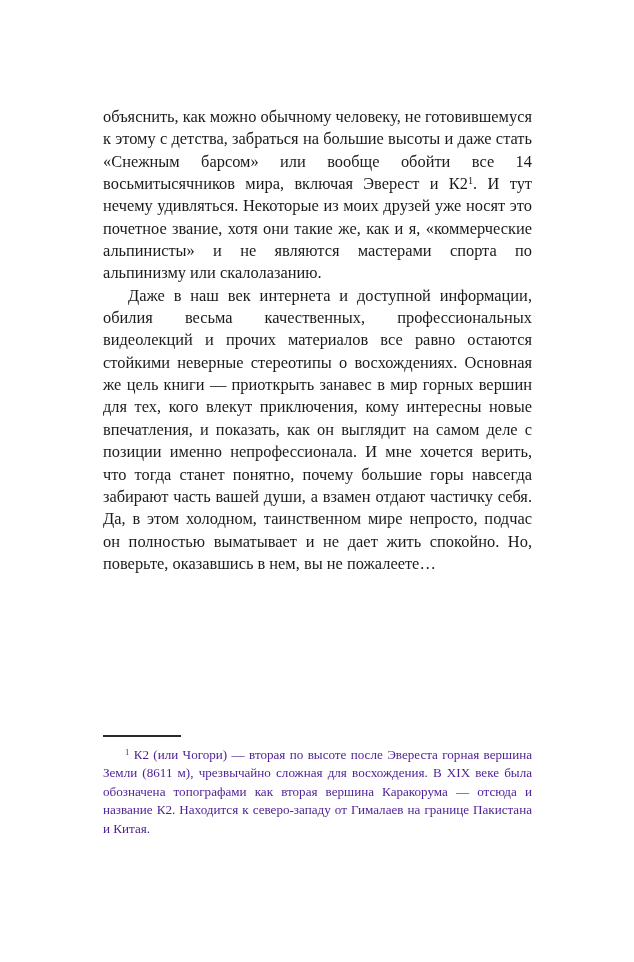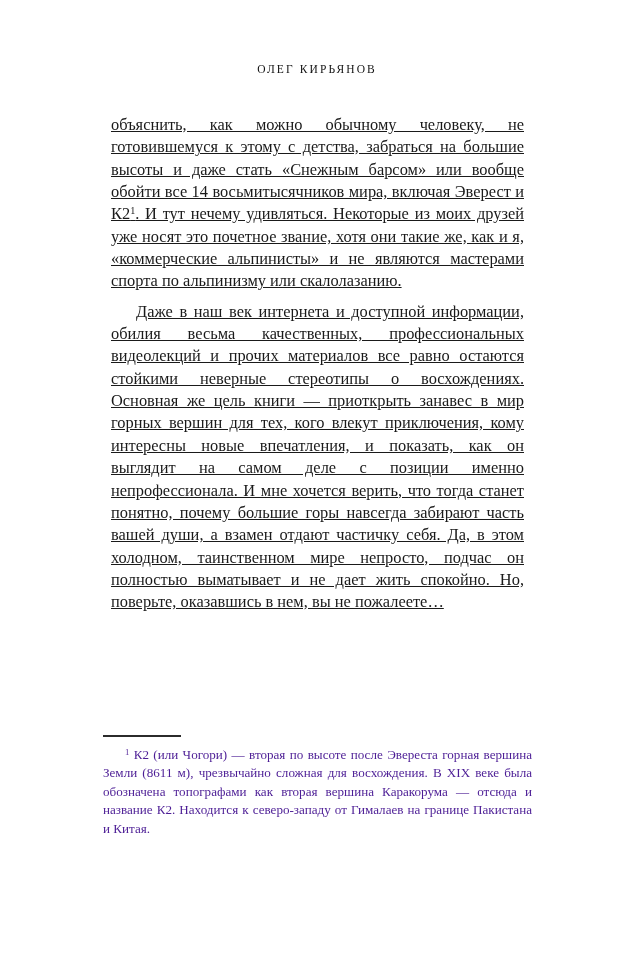--- a/index.html
+++ b/index.html
@@ -38,28 +38,27 @@
 
   
   .textblock {
     position: absolute;
     left: 103px;
     top: 106px;
     width: 429px;
   }
 
   .para {
-    margin: 8px;
+    margin: 0;
     font-size: 16.4px;
     line-height: 22.35px;
     text-align: justify;
     text-justify: inter-word;
     hyphens: manual;
     color: #1a1a1a;
-    text-decoration: underline;
   }
 
   .para.indent {
     text-indent: 25px;
   }
 
   .para .sup {
     font-size: 0.62em;
     vertical-align: 0.52em;
     line-height: 0;
@@ -95,21 +94,20 @@
     font-size: 0.66em;
     vertical-align: 0.5em;
     line-height: 0;
   }
 </style>
 </head>
 <body>
 
 <div class="page">
 
-  <div class="running-head">Олег Кирьянов</div>
 
   <div class="textblock">
 
     <p class="para"><span>объяснить, как можно обычному человеку, не готовившемуся к этому с детства, забраться на большие высоты и даже стать «Снежным барсом» или вообще обойти все 14 восьмитысячников мира, включая Эверест и К2</span><span class="sup">1</span><span>. И тут нечему удивляться. Некоторые из моих друзей уже носят это почетное звание, хотя они такие же, как и я, «коммерческие альпинисты» и не являются мастерами спорта по альпинизму или скалолазанию.</span></p>
 
     <p class="para indent">Даже в наш век интернета и доступной информации, обилия весьма качественных, профессиональных видеолекций и прочих материалов все равно остаются стойкими неверные стереотипы о восхождениях. Основная же цель книги — приоткрыть занавес в мир горных вершин для тех, кого влекут приключения, кому интересны новые впечатления, и показать, как он выглядит на самом деле с позиции именно непрофессионала. И мне хочется верить, что тогда станет понятно, почему большие горы навсегда забирают часть вашей души, а взамен отдают частичку себя. Да, в этом холодном, таинственном мире непросто, подчас он полностью выматывает и не дает жить спокойно. Но, поверьте, оказавшись в нем, вы не пожалеете…</p>
 
   </div>
 
   <div class="footnote-zone">

